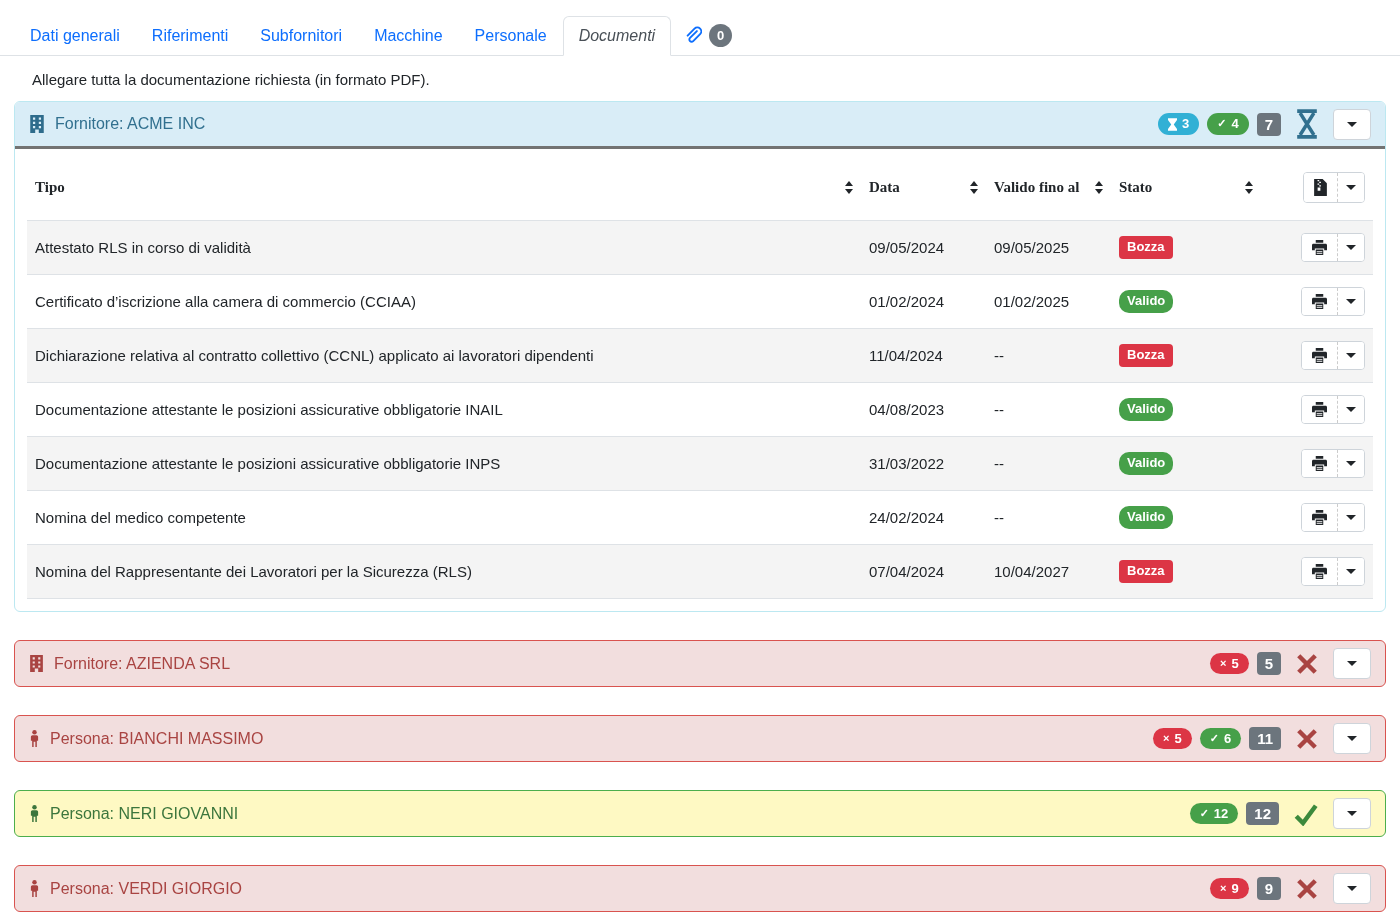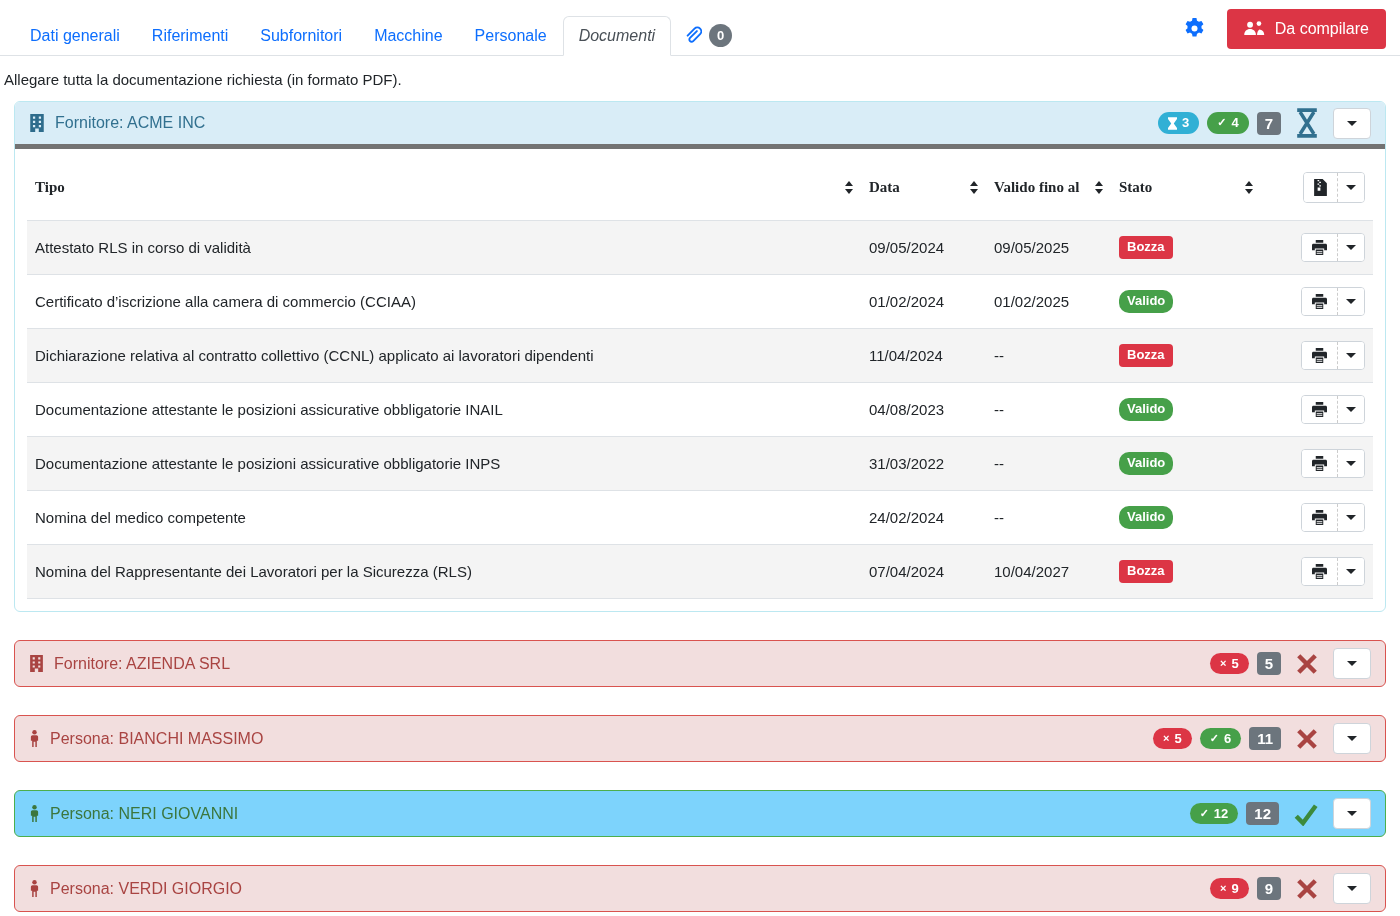--- a/index.html
+++ b/index.html
@@ -13,26 +13,26 @@
     border:1px solid transparent; border-radius:6px 6px 0 0; margin-bottom:-1px; white-space:nowrap; }
   .tab.active { color:#495057; background:#fff; border-color:#dee2e6 #dee2e6 #fff;font-style:italic; }
   .tab-attach { display:flex; align-items:center; gap:7px; padding:9px 12px; margin-bottom:-1px; }
   .attach-badge { background:#6c757d; color:#fff; border-radius:50%; min-width:23px; height:23px;
     display:flex; align-items:center; justify-content:center; font-size:13px; font-weight:bold; }
   .bar-right { margin-left:auto; display:flex; align-items:center; gap:22px; align-self:center; margin-bottom:4px; }
   .gear-btn { background:none; border:none; cursor:pointer; display:flex; }
   .compile-btn { background:#dc3545; color:#fff; border:none; border-radius:4px;
     padding:11px 17px; font-size:16px; display:flex; align-items:center; gap:10px; cursor:pointer; }
 
-  .description { margin:15px 4px 13px; font-size:15px; }
+  .description { margin:15px 32px 13px; font-size:15px; }
 
   
   .panel-info { margin:0 14px; border:1px solid #bce8f1; border-radius:6px; background:#fff; }
   .panel-info-header { display:flex; align-items:center; gap:10px; background:#d9edf7;
-    border-bottom:5px solid #737373; border-radius:5px 5px 0 0; padding:8px 14px; height:47px;
+    border-bottom:3px solid #737373; border-radius:5px 5px 0 0; padding:8px 14px; height:47px;
     color:#31708f; font-size:16px; cursor:pointer; }
   .header-right { margin-left:auto; display:flex; align-items:center; gap:8px; }
   .pill { display:inline-flex; align-items:center; gap:5px; color:#fff; font-size:13px;
     font-weight:bold; border-radius:12px; padding:3px 10px; line-height:1.2; }
   .pill.teal { background:#31b0d5; }
   .pill.green { background:#46a049; }
   .pill.red { background:#dc3545; }
   .pill-glyph { font-size:11px; font-weight:bold; }
   .count-badge { background:#6c757d; color:#fff; font-size:15px; font-weight:bold;
     border-radius:4px; padding:4px 8px; line-height:1; }
@@ -61,21 +61,21 @@
   .split-btn { display:inline-flex; border:1px solid #ced4da; border-radius:4px; background:#fff;
     align-items:stretch; overflow:hidden; }
   .split-main { padding:6px 10px; display:flex; align-items:center; cursor:pointer; background:#fff; border:none; }
   .split-caret { padding:6px 8px; border:none; border-left:1px dashed #ccc; display:flex;
     align-items:center; cursor:pointer; background:#fff; }
 
   
   .cpanel { margin:28px 14px 0; border-radius:6px; height:47px; display:flex; align-items:center;
     gap:10px; padding:0 14px; font-size:16px; border:1px solid; cursor:pointer; }
   .cpanel.danger { background:#f2dede; border-color:#d9534f; color:#a94442; }
-  .cpanel.success { background:#7dd3fc; border-color:#4cae4c; color:#3c763d;text-align:center; }
+  .cpanel.success { background:#fef9c3; border-color:#4cae4c; color:#3c763d;text-align:center; }
   .cpanel .right { margin-left:auto; display:flex; align-items:center; gap:8px; }
   .p-icon { display:flex; }
   svg { display:block; }
 </style>
 </head>
 <body>
 
 <div class="tabbar">
   <div class="tab">Dati generali</div>
   <div class="tab">Riferimenti</div>
@@ -83,41 +83,20 @@
   <div class="tab">Macchine</div>
   <div class="tab">Personale</div>
   <div class="tab active">Documenti</div>
   <div class="tab-attach">
     <span>
       <svg width="19" height="19" viewBox="0 0 16 16" fill="none" stroke="#0d6efd" stroke-width="1.6" stroke-linecap="round">
         <path d="M11.7 4.3 5.9 10a1.9 1.9 0 1 0 2.7 2.7l5.8-5.8a3.3 3.3 0 0 0-4.7-4.7L3.9 8.1"></path>
       </svg>
     </span>
     <span class="attach-badge">0</span>
-  </div>
-  <div class="bar-right">
-    <button class="gear-btn">
-      <span>
-        <svg width="21" height="21" viewBox="0 0 16 16" fill="#0d6efd">
-          <path d="M6.5 0h3l.4 2a6 6 0 0 1 1.5.9l1.9-.7 1.5 2.6-1.5 1.3a6 6 0 0 1 0 1.8l1.5 1.3-1.5 2.6-1.9-.7a6 6 0 0 1-1.5.9l-.4 2h-3l-.4-2a6 6 0 0 1-1.5-.9l-1.9.7L1.2 9.2l1.5-1.3a6 6 0 0 1 0-1.8L1.2 4.8l1.5-2.6 1.9.7A6 6 0 0 1 6.1 2z"></path>
-          <circle cx="8" cy="8" r="2.3" fill="#fff"></circle>
-        </svg>
-      </span>
-    </button>
-    <button class="compile-btn">
-      <span>
-        <svg width="21" height="17" viewBox="0 0 18 14" fill="#fff">
-          <circle cx="5.2" cy="3.8" r="2.5"></circle>
-            <circle cx="12.8" cy="2.8" r="2"></circle>
-          <path d="M.2 12.5c0-3 2.2-5 5-5s5 2 5 5z"></path>
-          <path d="M11.2 12.5c0-2 .7-3.7 1.9-4.6 2.4.1 4.2 2 4.2 4.6z"></path>
-        </svg>
-      </span>
-      <span>Da compilare</span>
-    </button>
   </div>
 </div>
 
 <p class="description">Allegare tutta la documentazione richiesta (in formato PDF).</p>
 
 <div class="panel-info">
   <div class="panel-info-header">
     <span class="p-icon">
       <svg width="16" height="18" viewBox="0 0 14 16" fill="#2e6c8c">
         <path d="M1 0h12v16H8.6v-3.2H5.4V16H1V0zm2.4 2.2v2h2v-2h-2zm5.2 0v2h2v-2h-2zM3.4 6v2h2V6h-2zm5.2 0v2h2V6h-2zm-5.2 3.8v2h2v-2h-2zm5.2 0v2h2v-2h-2z"></path>

